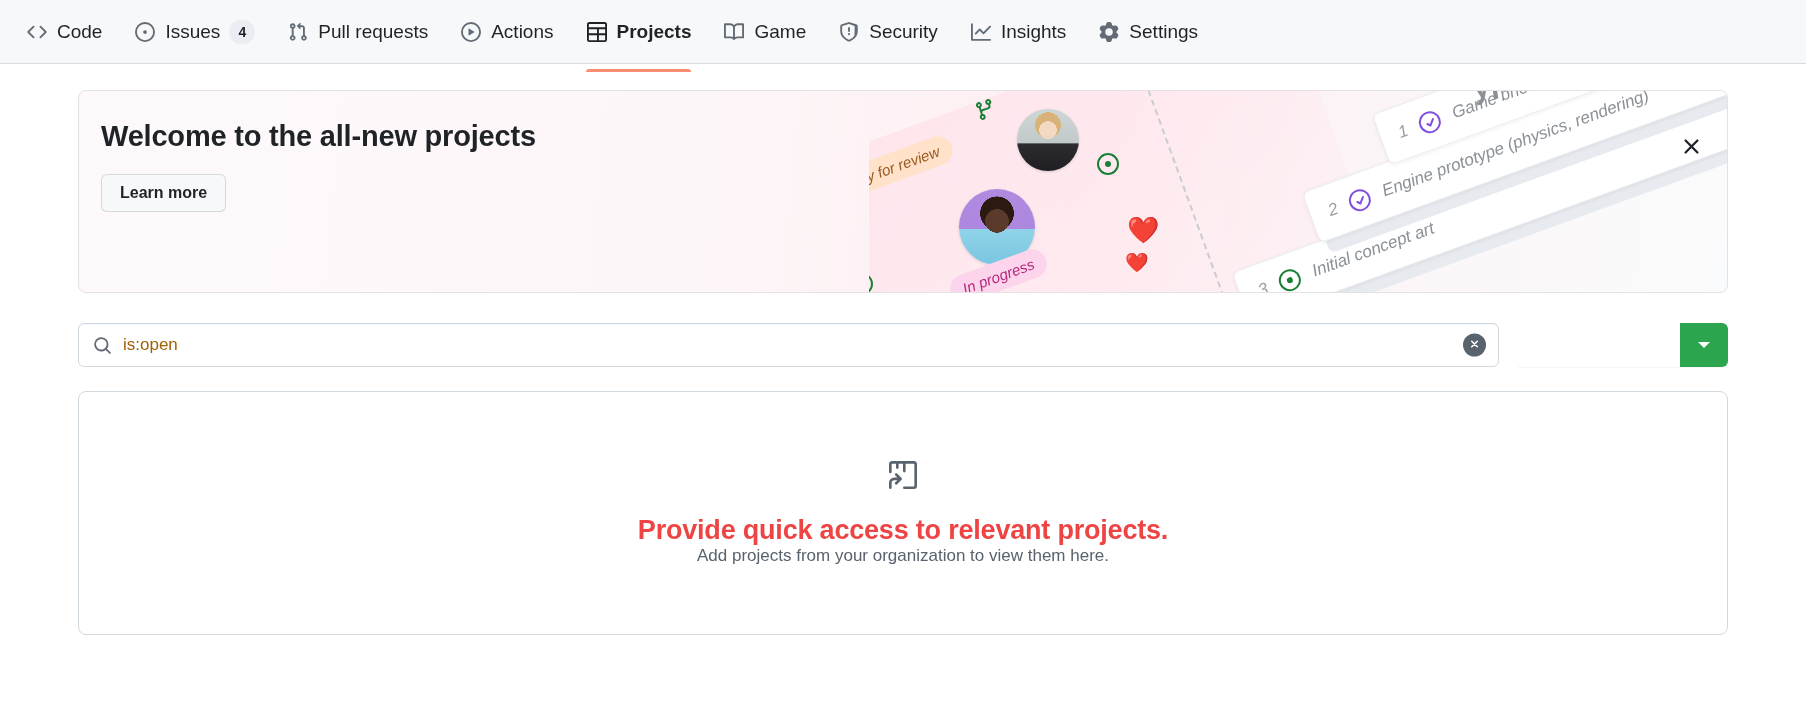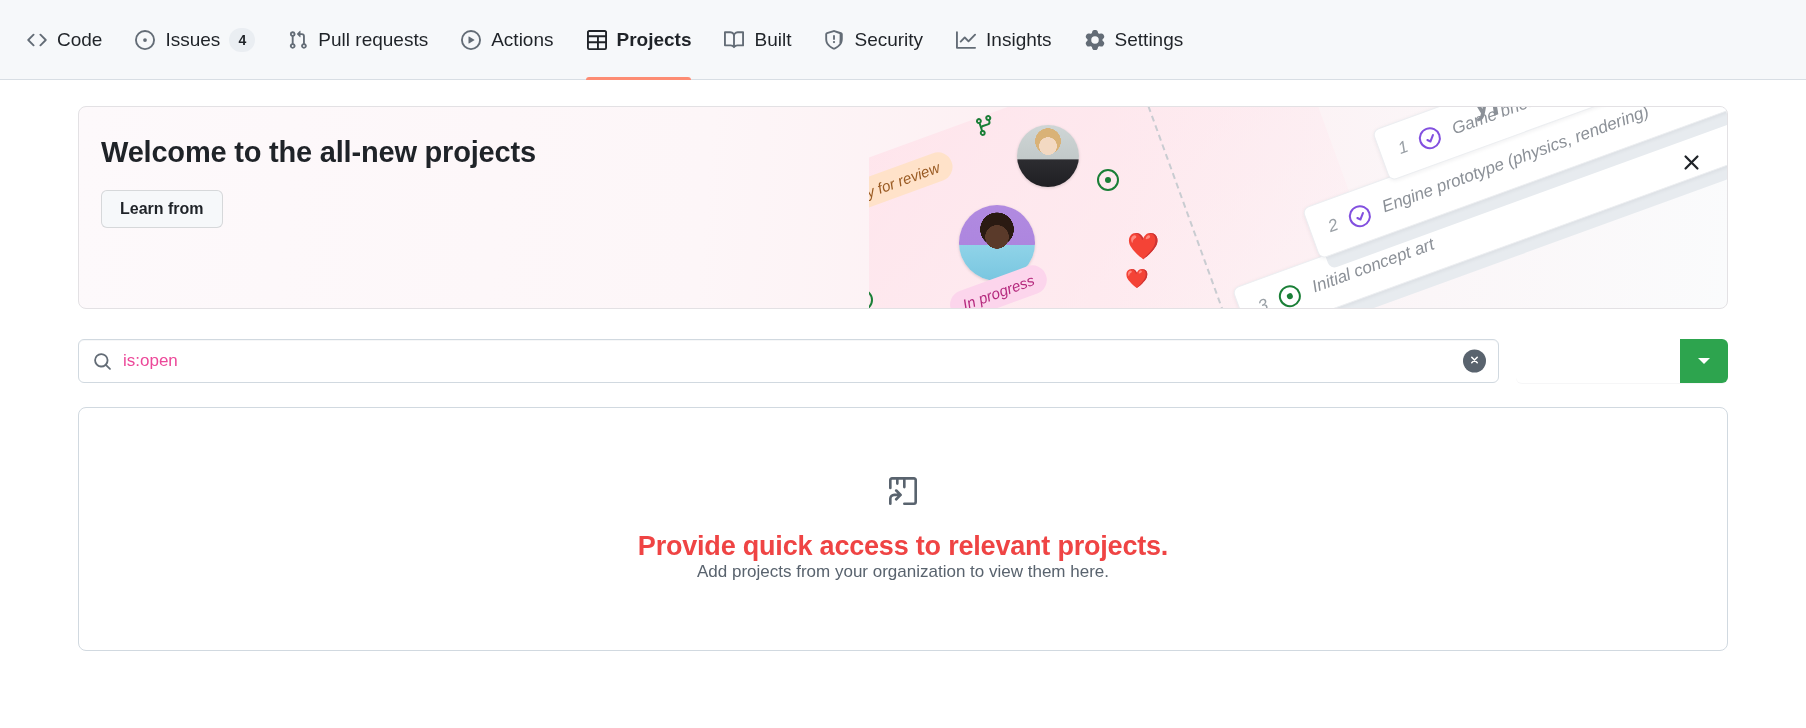--- a/index.html
+++ b/index.html
@@ -9,21 +9,21 @@
     height: 728px;
     overflow: hidden;
     background: #ffffff;
     font-family: "Liberation Sans", sans-serif;
     -webkit-font-smoothing: antialiased;
   }
 
   
   .repo-nav {
     position: relative;
-    height: 80px;
+    height: 64px;
     background: #f6f8fa;
     border-bottom: 1px solid #d8dee4;
     display: flex;
     align-items: center;
     padding: 0 0 0 10px;
   }
   .nav-item {
     position: relative;
     display: flex;
     align-items: center;
@@ -276,21 +276,21 @@
     box-shadow: inset 0 1px 0 rgba(208,215,222,0.2);
   }
   .search-icon { color: #636c76; display: flex; margin-right: 11px; }
   .search-input {
     flex: 1 1 auto;
     border: none;
     outline: none;
     background: transparent;
     font-size: 17px;
     font-family: inherit;
-    color: #ec4899;
+    color: #a16207;
     height: 100%;
   }
   .clear-btn {
     position: absolute;
     right: 12px;
     top: 50%;
     transform: translateY(-50%);
     width: 23px; height: 23px;
     border-radius: 50%;
     background: #59636e;
@@ -411,21 +411,21 @@
     <span>Projects</span>
     <span class="nav-underline"></span>
   </a>
 
   <a class="nav-item">
     <span class="ico">
       <svg width="20" height="20" viewBox="0 0 16 16" fill="currentColor">
           <path d="M0 1.75A.75.75 0 0 1 .75 1h4.253c1.227 0 2.317.59 3 1.501A3.743 3.743 0 0 1 11.006 1h4.245a.75.75 0 0 1 .75.75v10.5a.75.75 0 0 1-.75.75h-4.507a2.25 2.25 0 0 0-1.591.659l-.622.621a.75.75 0 0 1-1.06 0l-.622-.621A2.25 2.25 0 0 0 5.258 13H.75a.75.75 0 0 1-.75-.75Zm7.251 10.324.004-5.073-.002-2.253A2.25 2.25 0 0 0 5.003 2.5H1.5v9h3.757a3.75 3.75 0 0 1 1.994.574ZM8.755 4.75l-.004 7.322a3.752 3.752 0 0 1 1.992-.572H14.5v-9h-3.495a2.25 2.25 0 0 0-2.25 2.25Z"></path>
         </svg>
     </span>
-    <span>Built</span>
+    <span>Game</span>
   </a>
 
   <a class="nav-item">
     <span class="ico">
       <svg width="20" height="20" viewBox="0 0 16 16" fill="currentColor">
           <path d="M7.467.133a1.748 1.748 0 0 1 1.066 0l5.25 1.68A1.75 1.75 0 0 1 15 3.48V7c0 1.566-.32 3.182-1.303 4.682-.983 1.498-2.585 2.813-5.032 3.855a1.697 1.697 0 0 1-1.33 0c-2.447-1.042-4.049-2.357-5.032-3.855C1.32 10.182 1 8.566 1 7V3.48a1.75 1.75 0 0 1 1.217-1.667Zm.61 1.429a.25.25 0 0 0-.153 0l-5.25 1.68a.25.25 0 0 0-.174.238V7c0 1.358.275 2.666 1.057 3.86.784 1.194 2.121 2.34 4.366 3.297a.196.196 0 0 0 .154 0c2.245-.956 3.582-2.103 4.366-3.297C12.225 9.666 12.5 8.358 12.5 7V3.48a.251.251 0 0 0-.174-.237l-.001-.001ZM8 4a.75.75 0 0 1 .75.75v2.5a.75.75 0 0 1-1.5 0v-2.5A.75.75 0 0 1 8 4Zm0 6.5a.9.9 0 1 1 0-1.8.9.9 0 0 1 0 1.8Z"></path>
         </svg>
     </span>
     <span>Security</span>
   </a>
@@ -515,21 +515,21 @@
         <div class="status-chip chip-progress" style="left:82px; top:188px;">In progress</div>
 
         <span class="heart" style="left:258px; top:126px;">❤️</span>
         <span class="heart small" style="left:256px; top:162px;">❤️</span>
 
       </div>
     </div>
 
     <div class="banner-text">
       <h1 class="banner-title">Welcome to the all-new projects</h1>
-      <button class="learn-more">Learn from</button>
+      <button class="learn-more">Learn more</button>
     </div>
 
     <button class="banner-close">
       <span>
         <svg width="19" height="19" viewBox="0 0 16 16" fill="none" stroke="currentColor" stroke-width="1.9" stroke-linecap="round">
             <path d="M3 3l10 10M13 3 3 13"></path>
           </svg>
       </span>
     </button>
   </section>

